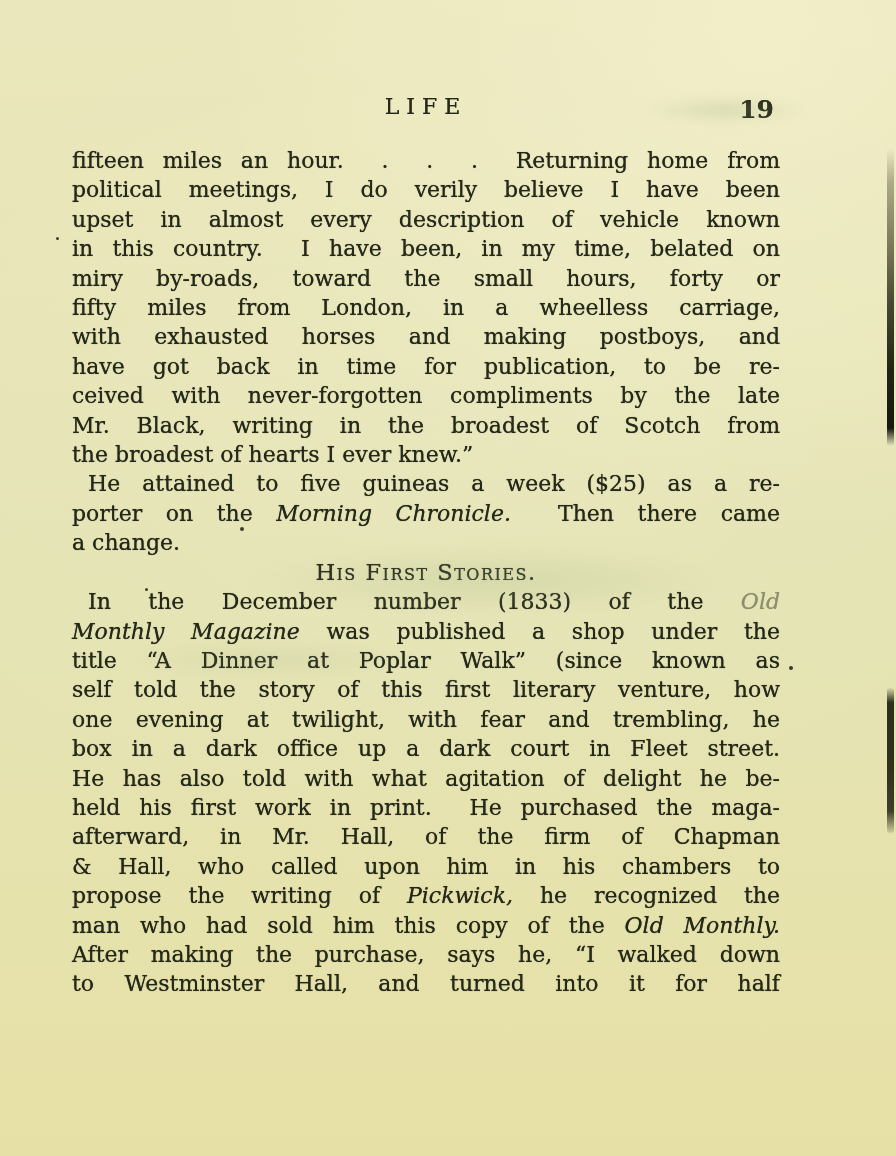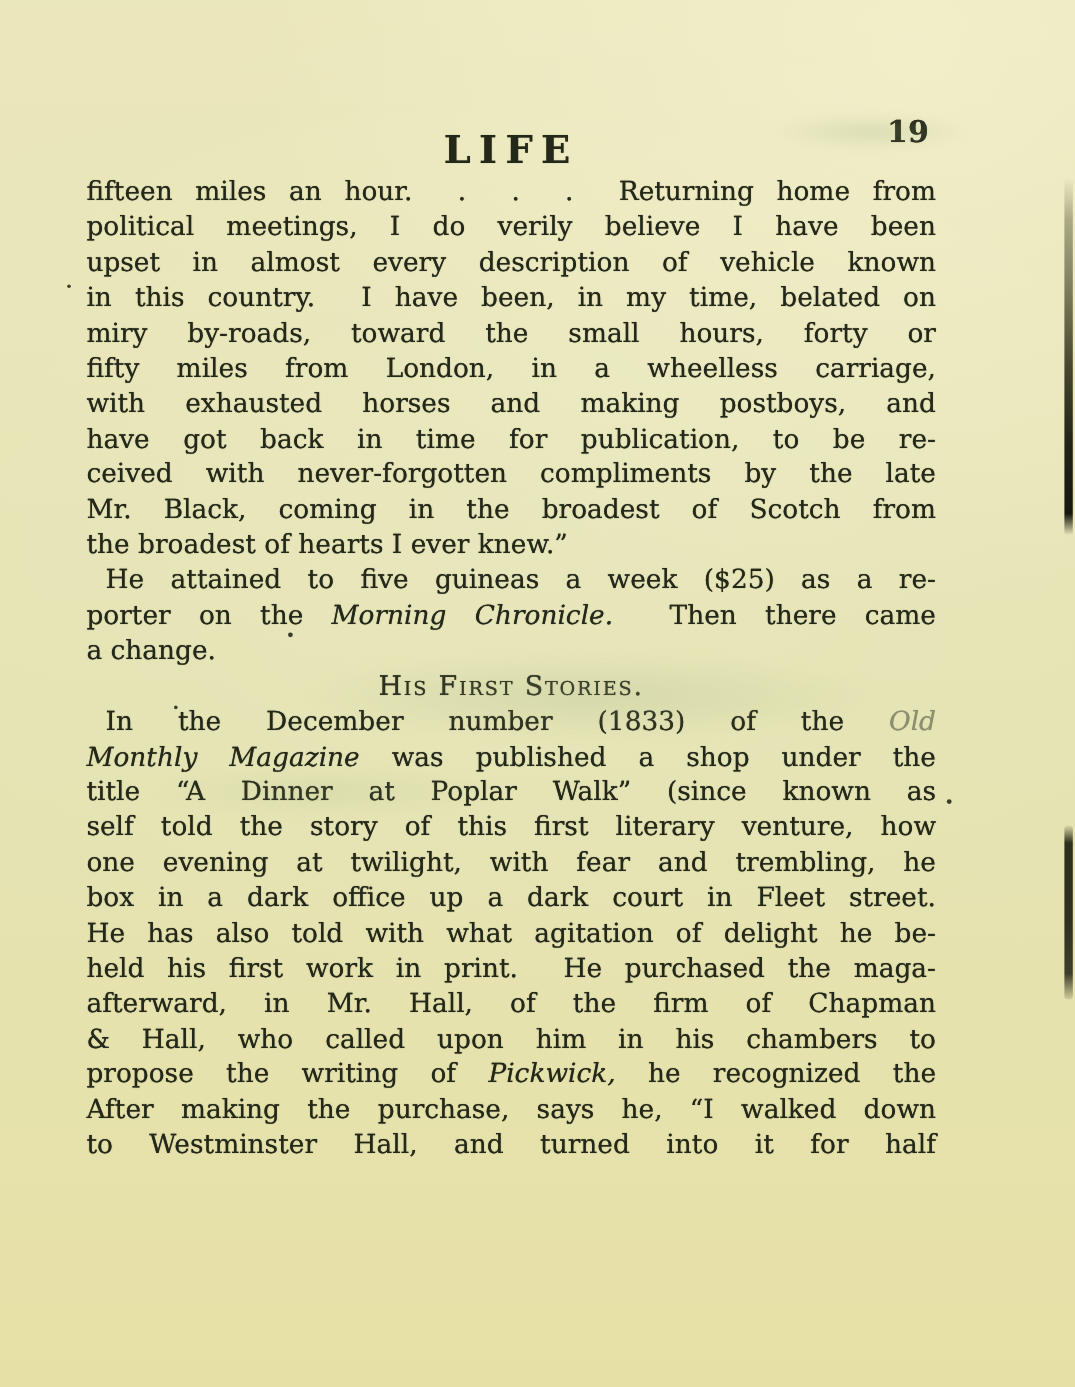--- a/index.html
+++ b/index.html
@@ -8,22 +8,22 @@
     font-family:"DejaVu Serif", serif;
     background:
       radial-gradient(ellipse 120% 60% at 50% 38%, rgba(255,255,255,0.10), rgba(255,255,255,0) 65%),
       radial-gradient(ellipse 140% 90% at 85% 4%, rgba(255,252,225,0.35), rgba(255,252,225,0) 45%),
       linear-gradient(180deg,#ebe7bc 0%, #e7e5b6 30%, #e4e3b2 55%, #e6e2ac 80%, #e7e0a6 100%);
   }
   .page{position:absolute;inset:0;color:#242819;}
   
   .running-header{position:absolute;left:72px;top:94px;width:708px;height:38px;}
   .running-title{
-    position:absolute;left:50%;transform:translateX(-50%);top:12px;
-    font-size:32px;letter-spacing:7px;font-weight:bold;
+    position:absolute;left:50%;transform:translateX(-50%);top:0;
+    font-size:22px;letter-spacing:7px;font-weight:normal;
     text-shadow:0 0 .6px rgba(36,40,25,.8);
   }
   .page-number{
     position:absolute;right:6px;top:1px;font-size:25px;font-weight:bold;
     text-shadow:0 0 .6px rgba(36,40,25,.8);
   }
   
   .body-text{
     position:absolute;left:72px;top:146px;width:708px;
     font-size:22px;line-height:29.4px;
@@ -81,37 +81,38 @@
   <div class="body-text">
       <div class="line"><span>fifteen miles an hour.&nbsp;&nbsp;.&nbsp;&nbsp;.&nbsp;&nbsp;.&nbsp;&nbsp;Returning home from</span></div>
       <div class="line"><span>political meetings, I do verily believe I have been</span></div>
       <div class="line"><span>upset in almost every description of vehicle known</span></div>
       <div class="line"><span>in this country.&nbsp; I have been, in my time, belated on</span></div>
       <div class="line"><span>miry by-roads, toward the small hours, forty or</span></div>
       <div class="line"><span>fifty miles from London, in a wheelless carriage,</span></div>
       <div class="line"><span>with exhausted horses and making postboys, and</span></div>
       <div class="line"><span>have got back in time for publication, to be re-</span></div>
       <div class="line"><span>ceived with never-forgotten compliments by the late</span></div>
-      <div class="line"><span>Mr. Black, coming in the broadest of Scotch from</span></div>
+      <div class="line"><span>Mr. Black, writing in the broadest of Scotch from</span></div>
       <div class="line left"><span>the broadest of hearts I ever knew.”</span></div>
       <div class="line ind"><span>He attained to five guineas a week ($25) as a re-</span></div>
       <div class="line"><span>porter on the </span><span class="i">Morning Chronicle.</span><span>&nbsp; Then there came</span></div>
       <div class="line left"><span>a change.</span></div>
       <div class="line center head"><span>His First Stories.</span></div>
       <div class="line ind"><span>In the December number (1833) of the </span><span class="if">Old</span></div>
       <div class="line"><span class="i">Monthly Magazine</span><span> was published a shop under the</span></div>
       <div class="line"><span>title “A Dinner at Poplar Walk” (since known as</span></div>
       <div class="line"><span>self told the story of this first literary venture, how</span></div>
       <div class="line"><span>one evening at twilight, with fear and trembling, he</span></div>
       <div class="line"><span>box in a dark office up a dark court in Fleet street.</span></div>
       <div class="line"><span>He has also told with what agitation of delight he be-</span></div>
       <div class="line"><span>held his first work in print.&nbsp; He purchased the maga-</span></div>
       <div class="line"><span>afterward, in Mr. Hall, of the firm of Chapman</span></div>
       <div class="line"><span>&amp; Hall, who called upon him in his chambers to</span></div>
       <div class="line"><span>propose the writing of </span><span class="i">Pickwick,</span><span> he recognized the</span></div>
+      <div class="line"><span>man who had sold him this copy of the </span><span class="i">Old Monthly.</span></div>
       <div class="line"><span>After making the purchase, says he, “I walked down</span></div>
       <div class="line"><span>to Westminster Hall, and turned into it for half</span></div>
     </div>
 
   <div class="edge-mark edge-a"></div>
   <div class="edge-mark edge-b"></div>
 
   <div class="ghost ghost-1"></div>
   <div class="ghost ghost-2"></div>
   <div class="ghost ghost-3"></div>

